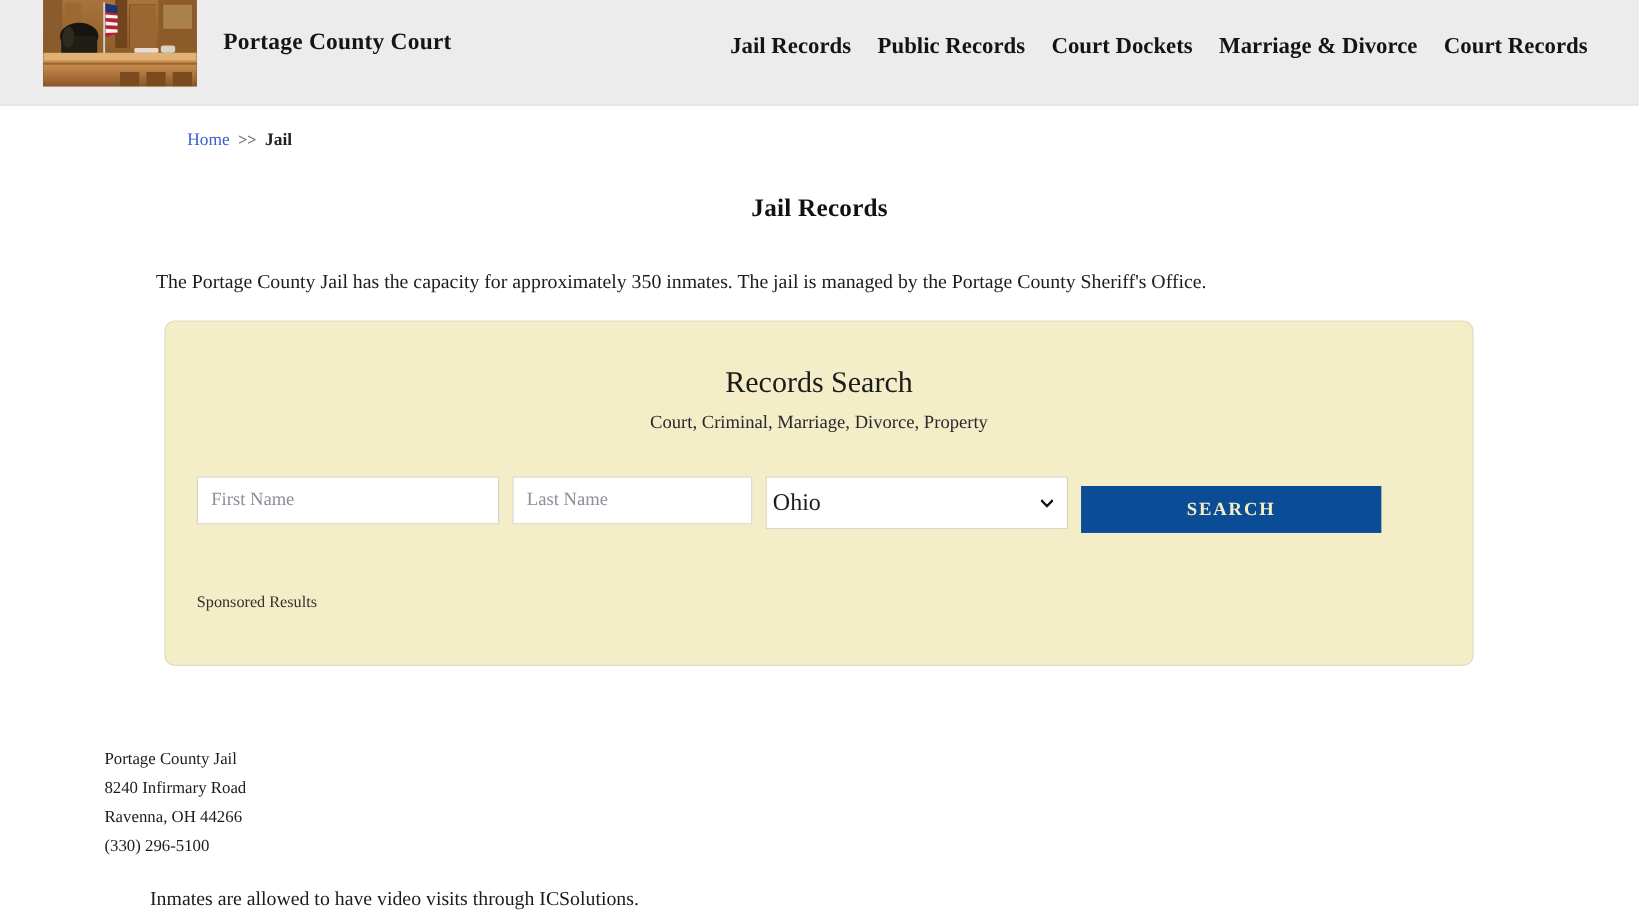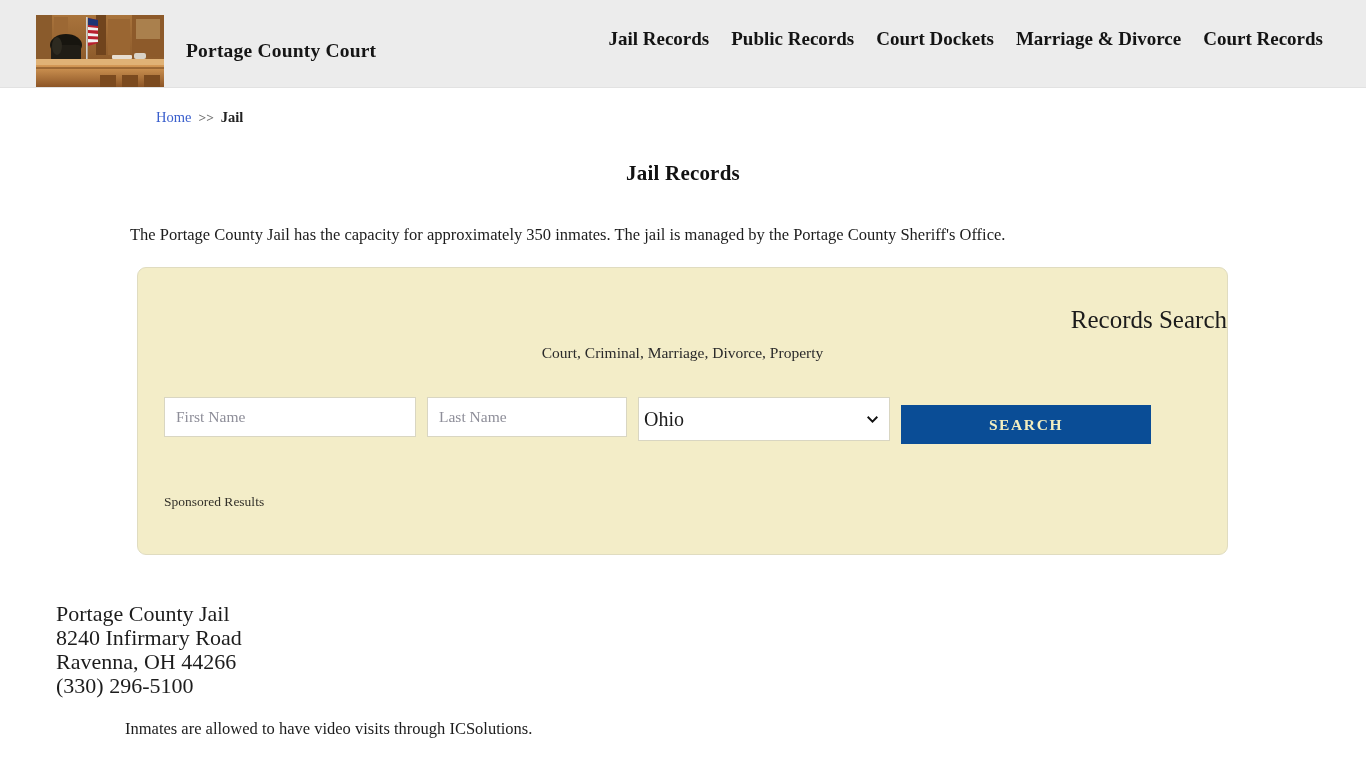--- a/index.html
+++ b/index.html
@@ -15,21 +15,21 @@
     color: #1a1a1a;
   }
 
   
   .site-header {
     position: relative;
     height: 88px;
     background: #ececec;
     border-bottom: 1px solid #e2e2e2;
     display: flex;
-    align-items: flex-end;
+    align-items: flex-start;
   }
   .brand-block {
     display: flex;
     align-items: center;
     padding-left: 36px;
   }
   .logo-photo {
     width: 128px;
     height: 72px;
     flex: 0 0 128px;
@@ -111,21 +111,21 @@
   .search-panel {
     position: relative;
     margin: 22px 0 0 137px;
     width: 1091px;
     height: 288px;
     background: #f3edc8;
     border: 1px solid #e0dcc0;
     border-radius: 9px;
   }
   .panel-title {
-    text-align: right;
+    text-align: center;
     font-size: 25px;
     color: #1b1b1b;
     padding-top: 38px;
     line-height: 1.1;
     font-weight: normal;
     margin: 0;
   }
   .panel-subtitle {
     text-align: center;
     font-size: 15.5px;
@@ -206,23 +206,23 @@
   .sponsored {
     position: absolute;
     left: 26px;
     top: 226px;
     font-size: 13.5px;
     color: #33312a;
   }
 
   
   .jail-address {
-    margin: 47px 0 0 0;
-    padding-left: 56px;
-    font-size: 22px;
+    margin: 67px 0 0 0;
+    padding-left: 87px;
+    font-size: 14px;
     line-height: 24px;
     color: #1c1c1c;
   }
   .jail-address div { line-height: 24px; }
   .visit-note {
     margin: 20px 0 0 0;
     padding-left: 125px;
     font-size: 16.5px;
     color: #1c1c1c;
     line-height: 1.3;

